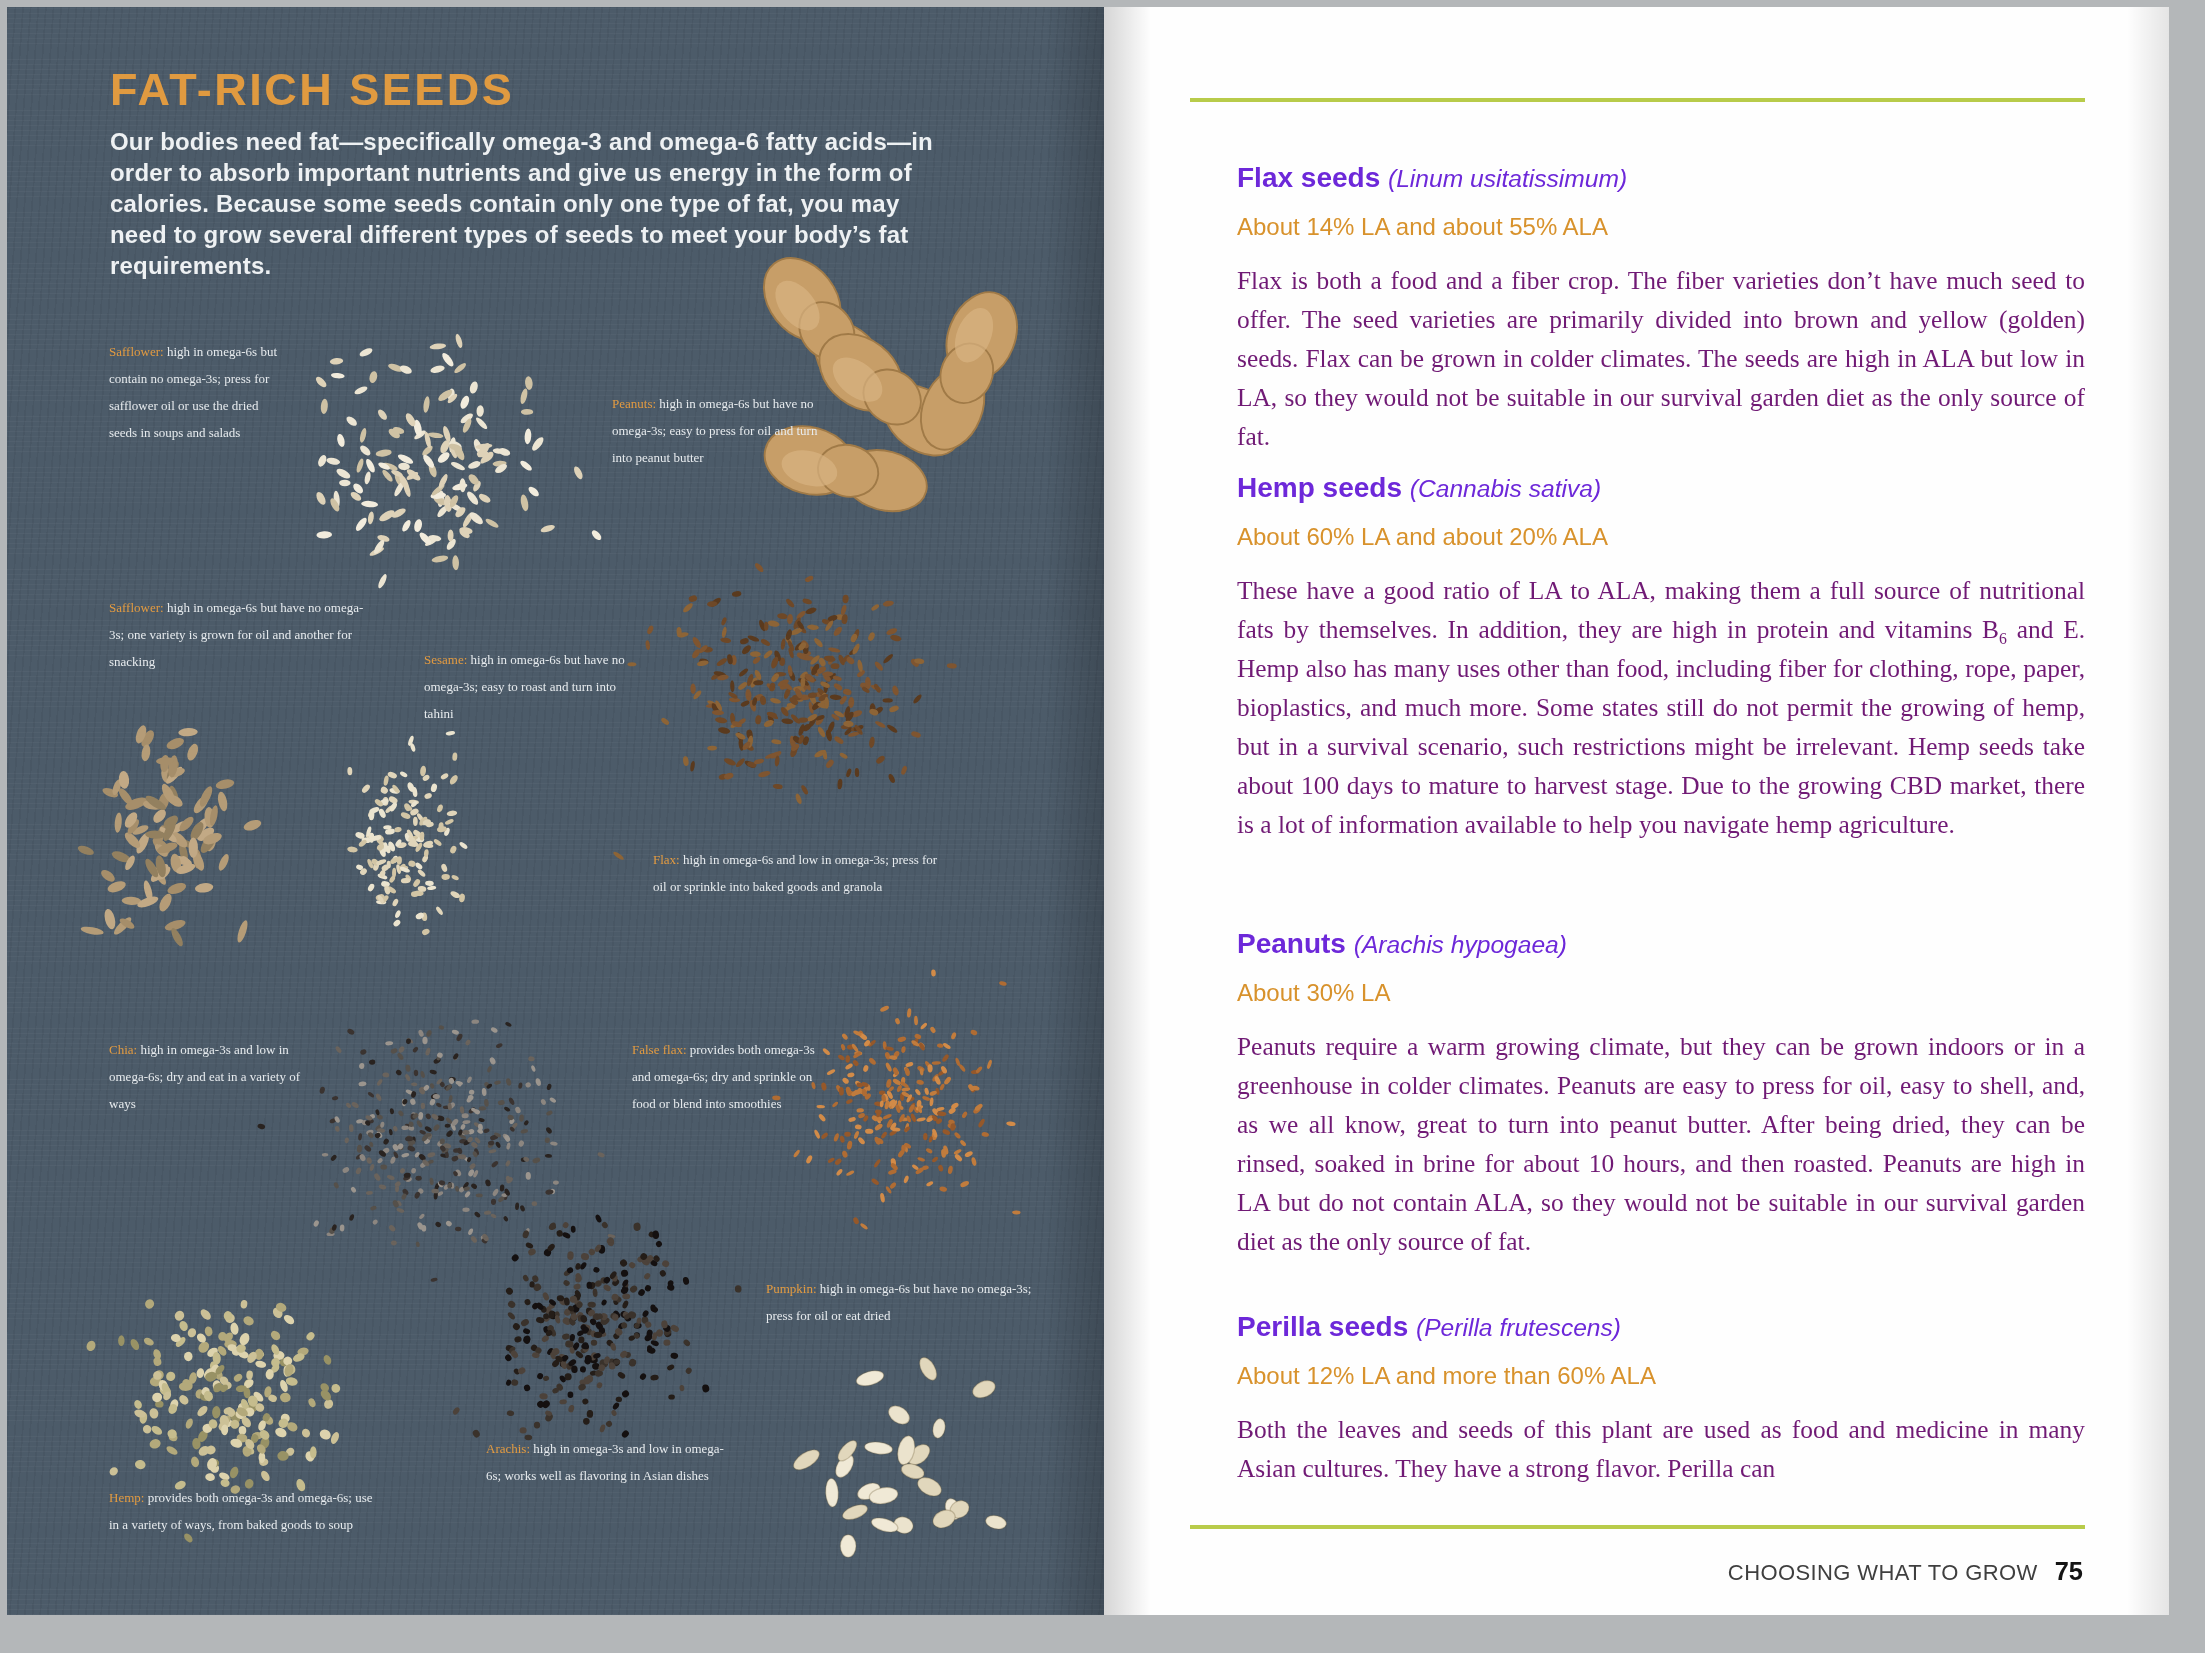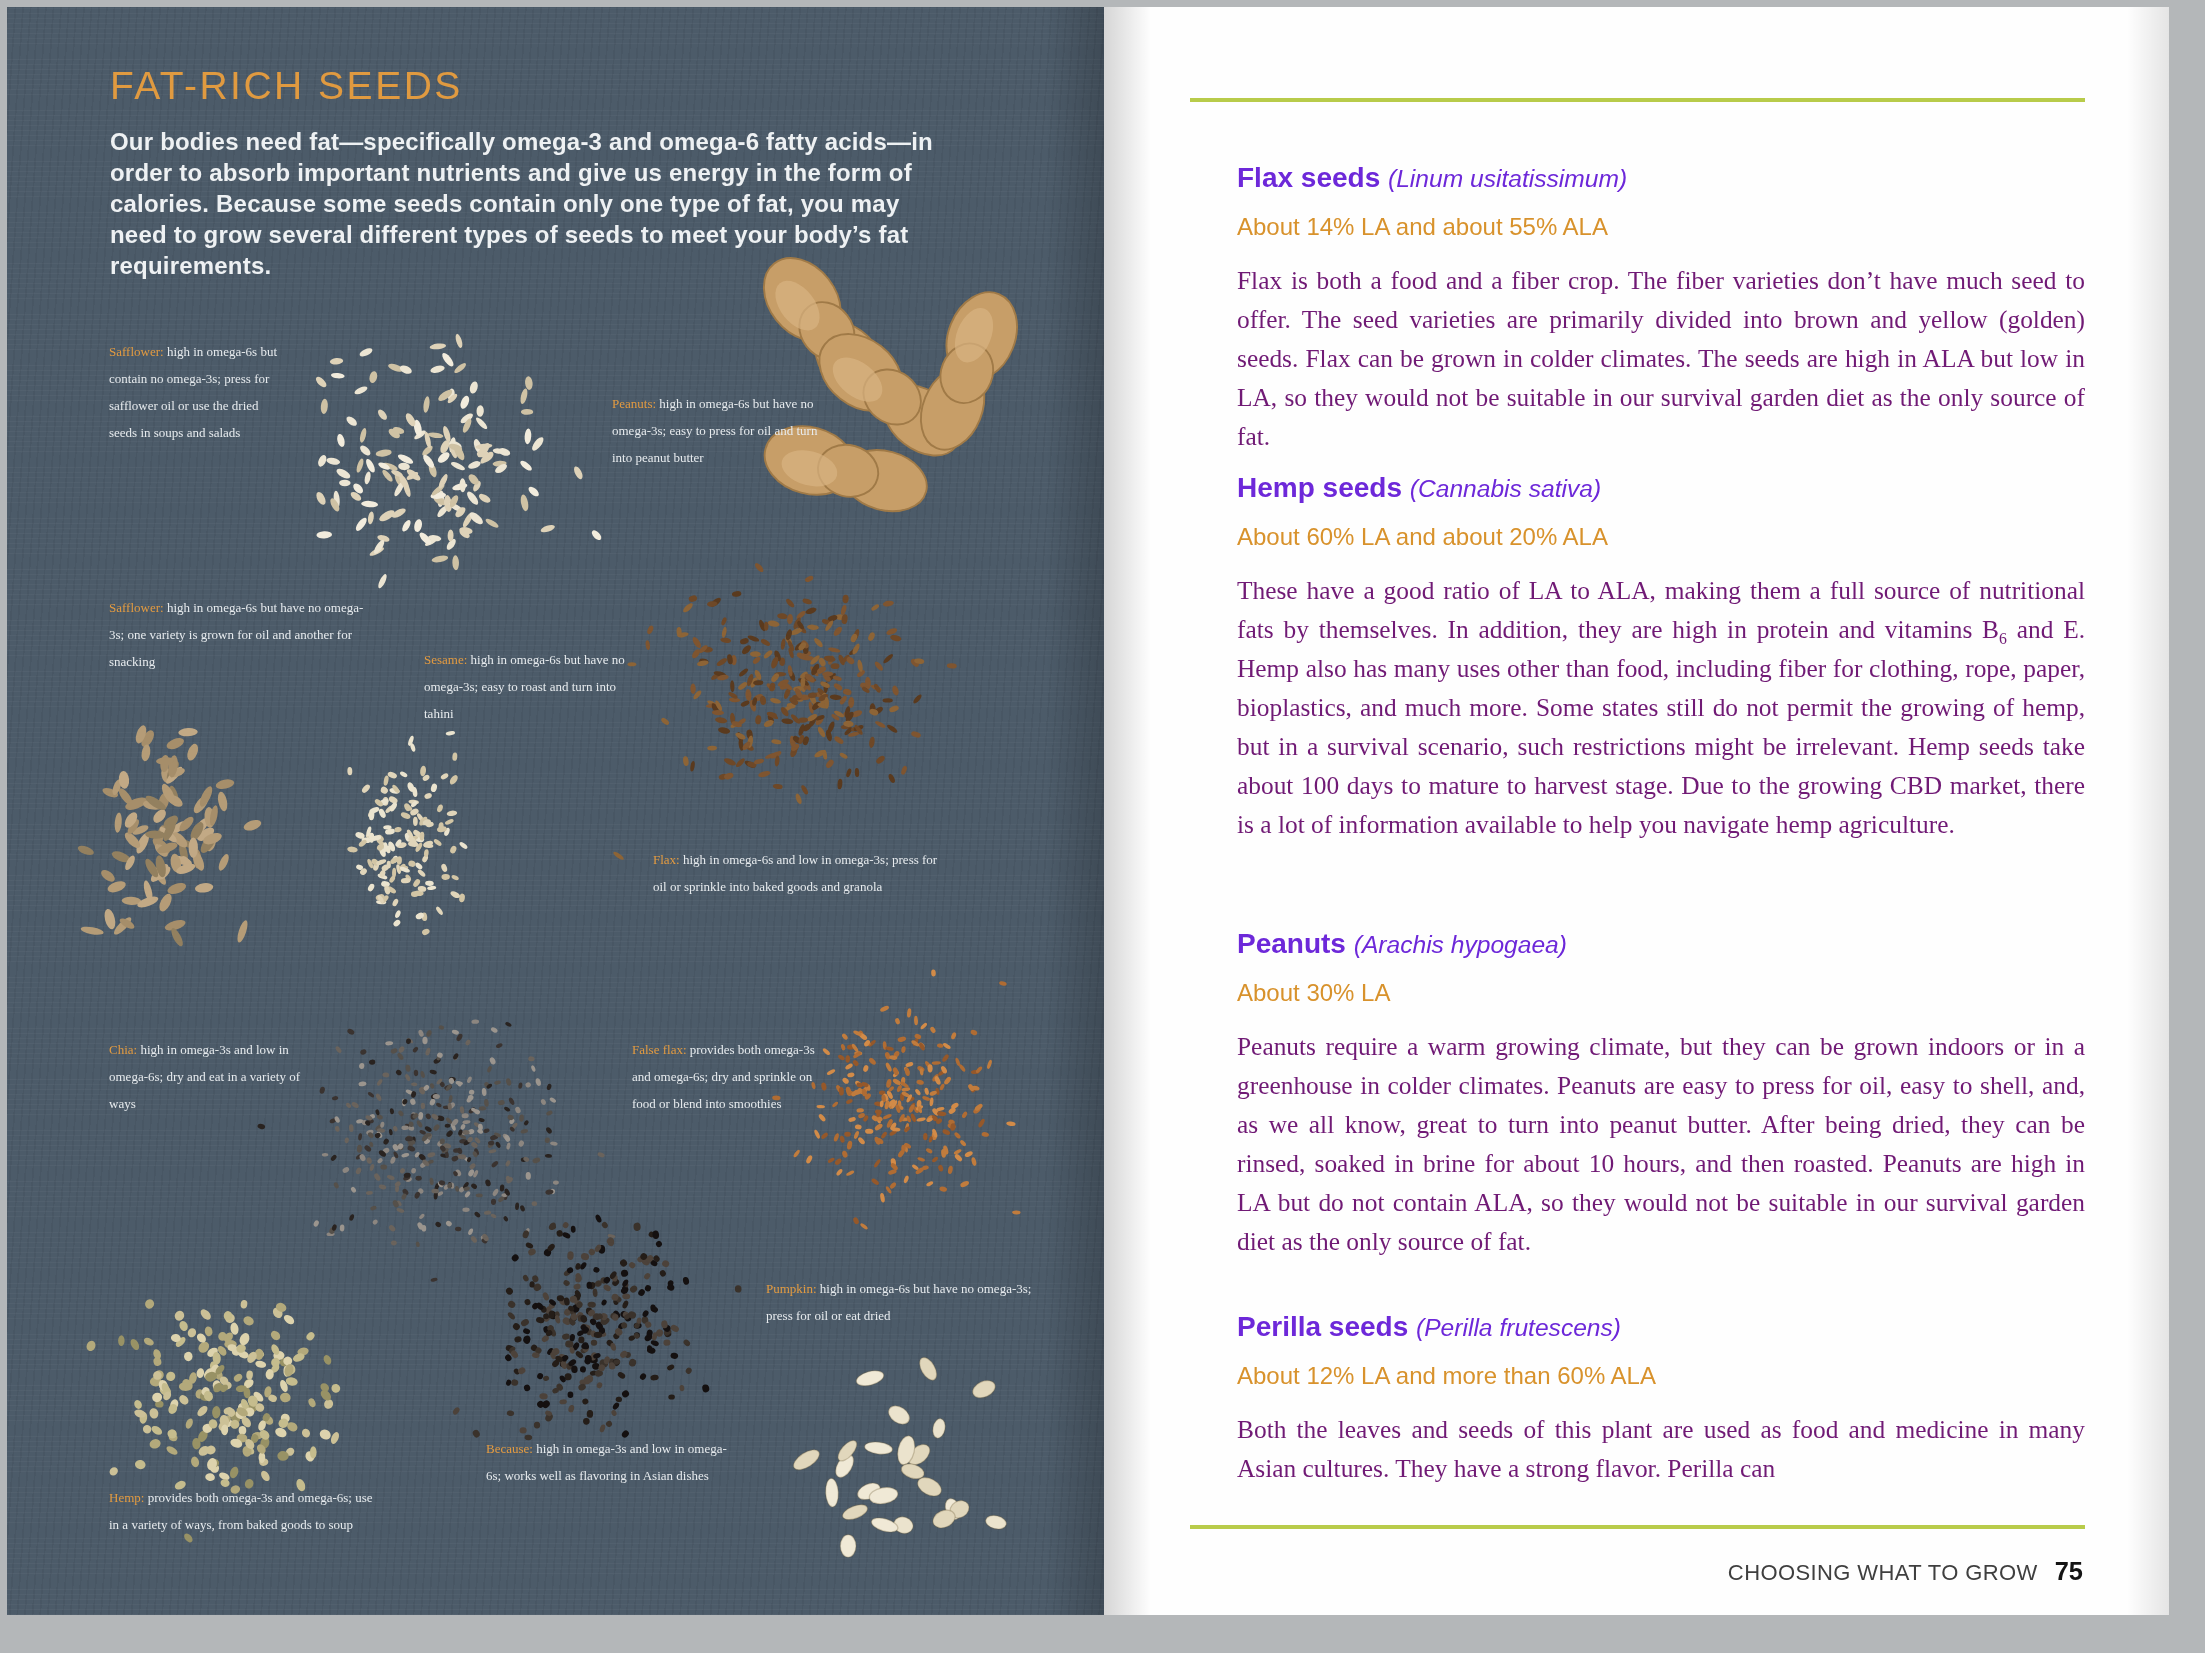--- a/index.html
+++ b/index.html
@@ -12,21 +12,21 @@
                 repeating-linear-gradient(94deg, rgba(0,0,0,.05) 0 1.7px, rgba(0,0,0,0) 1.7px 7.6px);}
   .right-page{position:absolute;left:1104px;top:6.8px;width:1065px;height:1608px;background:#fefefe;}
   .gutter-shadow{position:absolute;left:1104px;top:6.8px;width:47px;height:1608px;
      background:linear-gradient(to right, rgba(0,0,0,.16), rgba(0,0,0,0));}
   .left-edge-shadow{position:absolute;left:1045px;top:6.8px;width:59px;height:1608px;
      background:linear-gradient(to right, rgba(0,0,0,0), rgba(0,0,0,.18));}
   .right-edge-shade{position:absolute;left:2127px;top:6.8px;width:42px;height:1608px;
      background:linear-gradient(to right, rgba(0,0,0,0), rgba(0,0,0,.10));}
 
   
-  .page-title{position:absolute;left:110px;top:64px;font-size:39px;font-weight:400;
+  .page-title{position:absolute;left:110px;top:64px;font-size:45px;font-weight:700;
      letter-spacing:2.5px;color:#e09a40;}
   .intro{position:absolute;left:110px;top:126px;width:840px;font-size:24px;line-height:31px;
      color:#eef1f3;letter-spacing:0.2px;font-weight:bold;}
   .seed-label{position:absolute;font-size:13px;line-height:27px;color:#e7ebee;font-family:Liberation Serif, serif;}
   .seed-label .ln{color:#e39b41;}
 
   
   .rule{position:absolute;height:4.2px;background:#b8cb4a;}
   .section{position:absolute;left:1237px;width:848px;}
   .sec-head{font-size:28px;font-weight:700;color:#6d28d9;line-height:34px;}
@@ -1815,21 +1815,21 @@
   <div class="seed-label" style="left:109px;top:1036px;width:214px">
     <span class="ln">Chia:</span> <span>high in omega-3s and low in omega-6s; dry and eat in a variety of ways</span>
   </div>
   <div class="seed-label" style="left:632px;top:1036px;width:188px">
     <span class="ln">False flax:</span> <span>provides both omega-3s and omega-6s; dry and sprinkle on food or blend into smoothies</span>
   </div>
   <div class="seed-label" style="left:766px;top:1275px;width:273px">
     <span class="ln">Pumpkin:</span> <span>high in omega-6s but have no omega-3s; press for oil or eat dried</span>
   </div>
   <div class="seed-label" style="left:486px;top:1435px;width:242px">
-    <span class="ln">Because:</span> <span>high in omega-3s and low in omega-6s; works well as flavoring in Asian dishes</span>
+    <span class="ln">Arachis:</span> <span>high in omega-3s and low in omega-6s; works well as flavoring in Asian dishes</span>
   </div>
   <div class="seed-label" style="left:109px;top:1484px;width:276px">
     <span class="ln">Hemp:</span> <span>provides both omega-3s and omega-6s; use in a variety of ways, from baked goods to soup</span>
   </div>
 
   <div class="right-page"></div>
   <div class="left-edge-shadow"></div>
   <div class="gutter-shadow"></div>
   <div class="right-edge-shade"></div>
 

